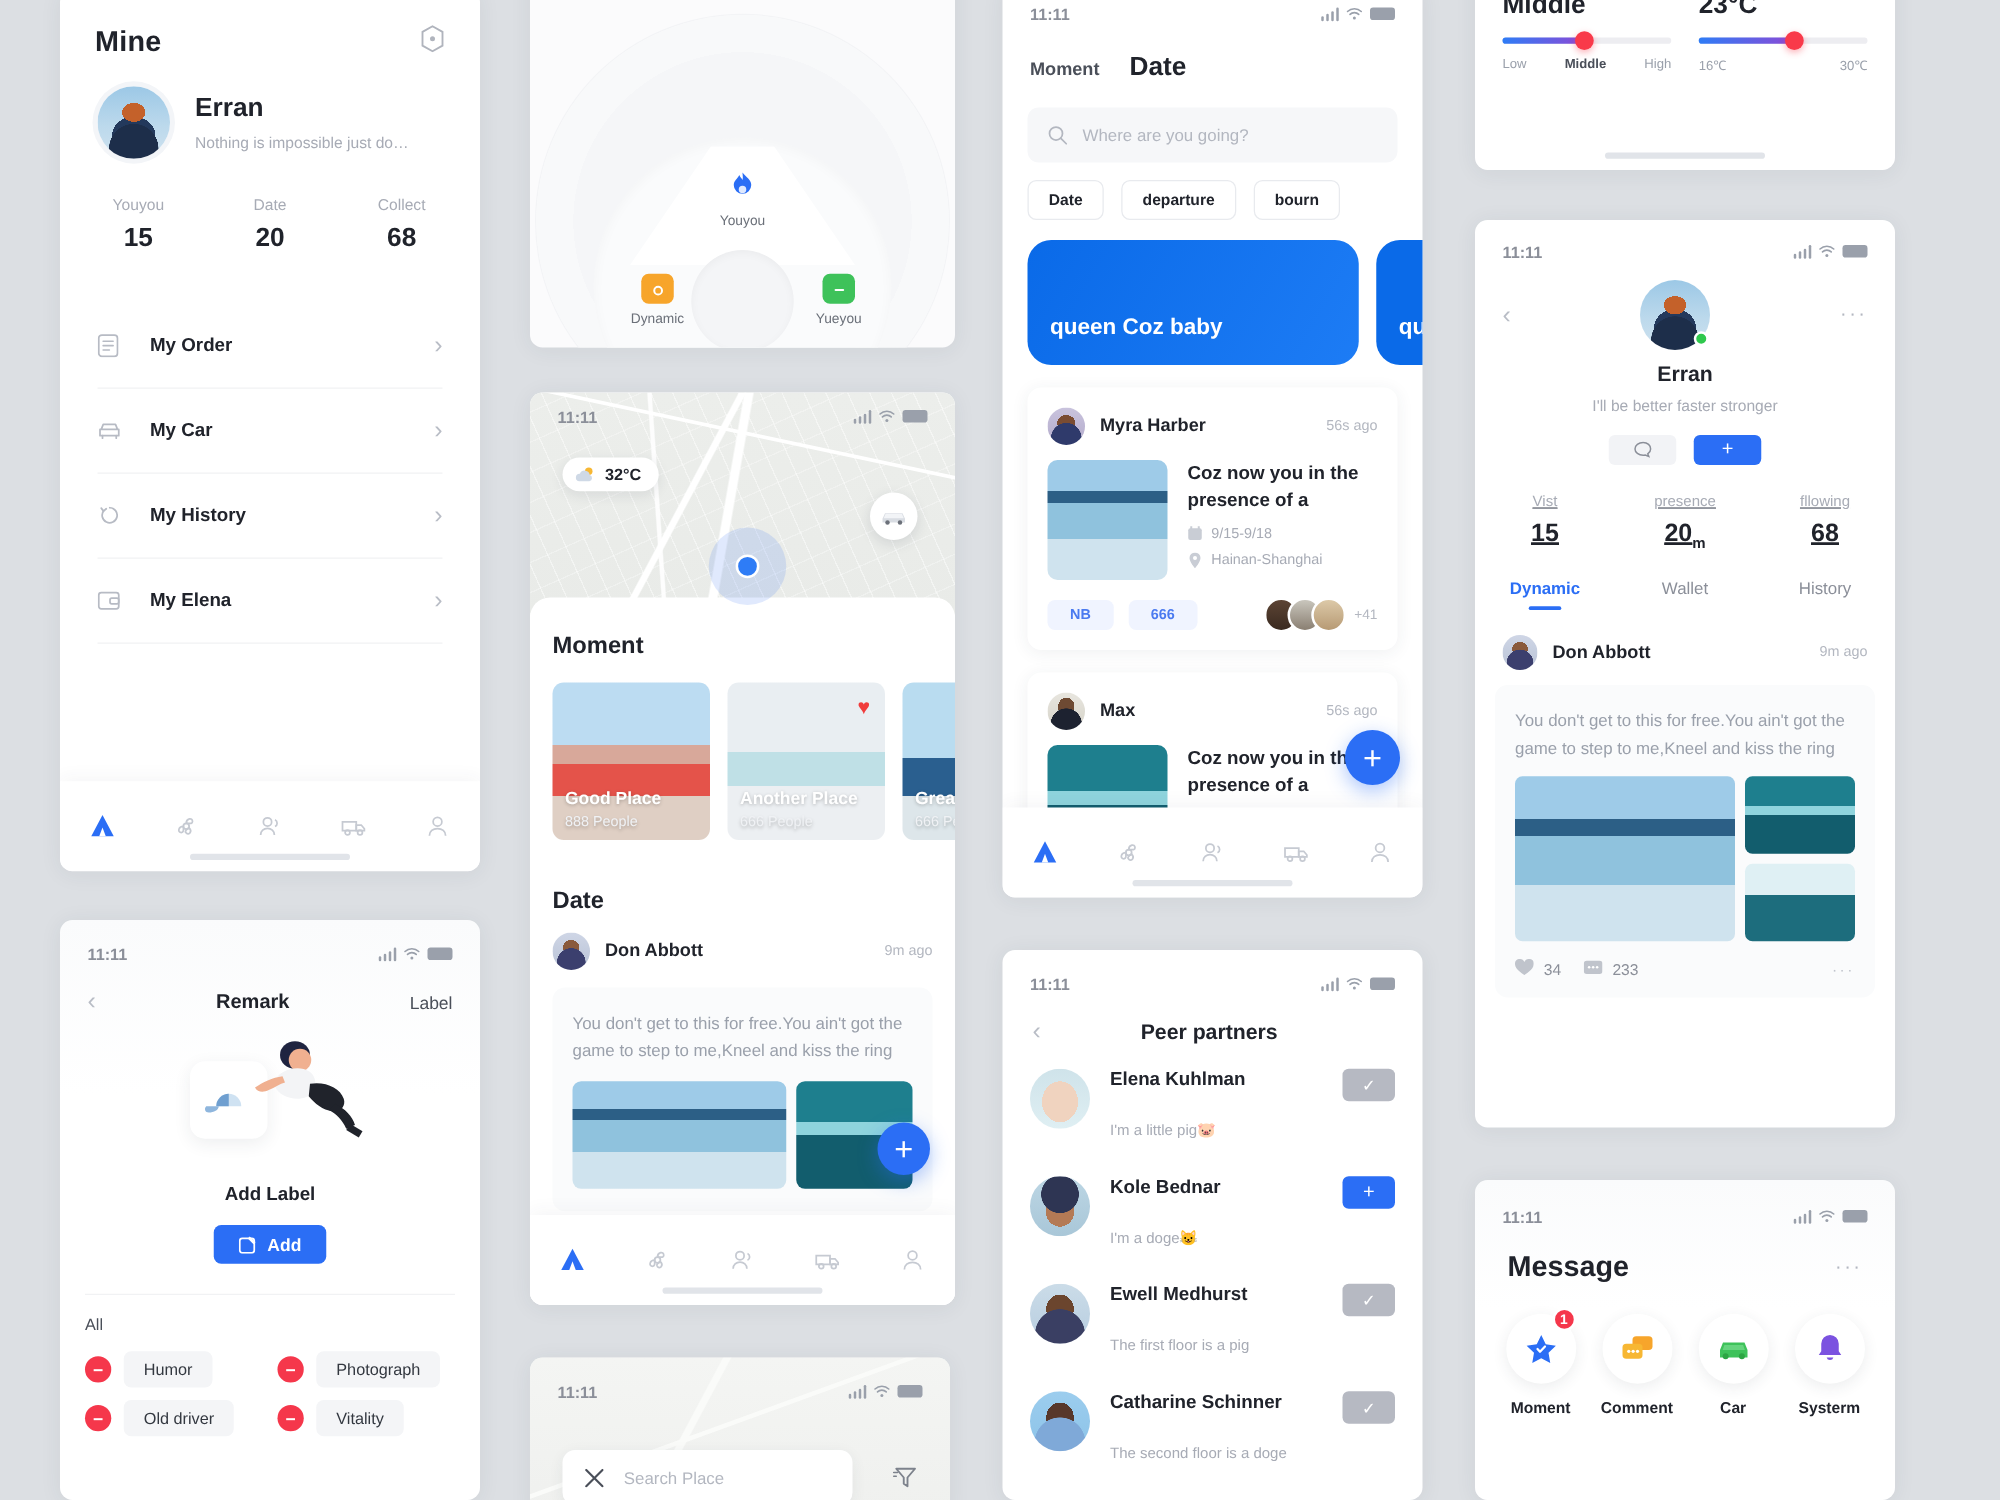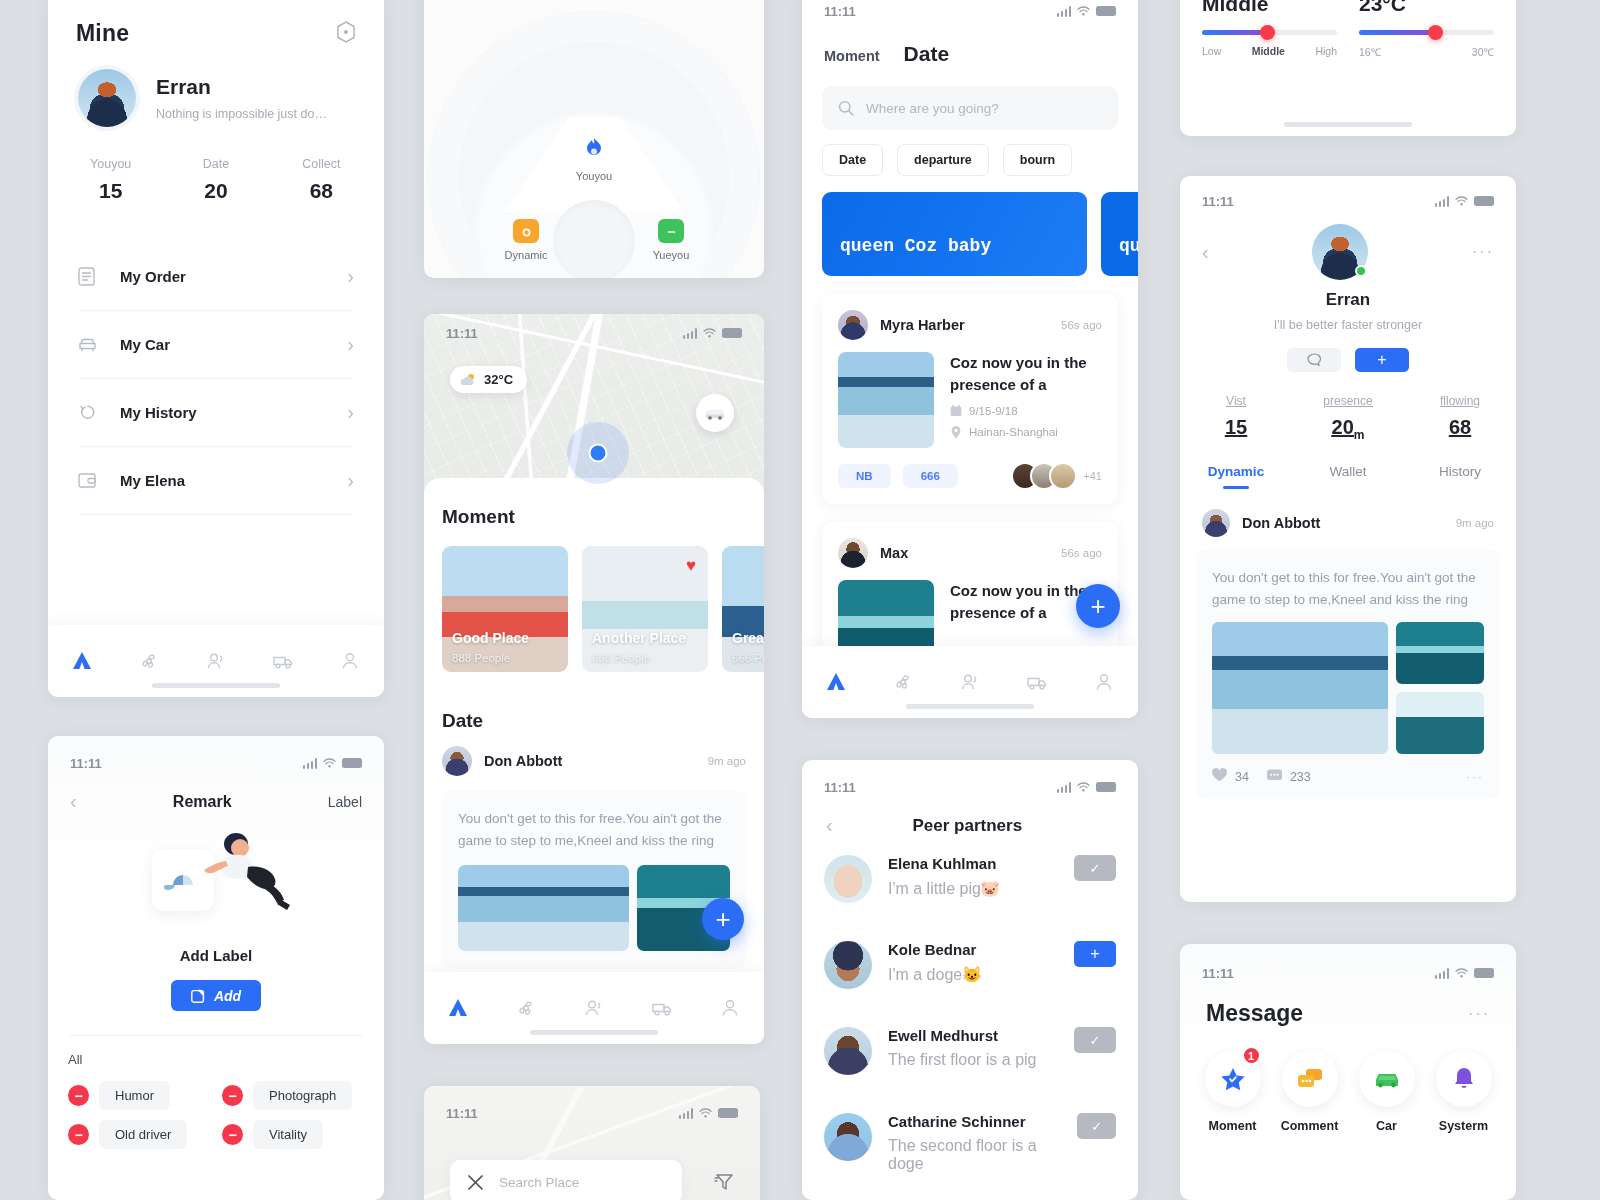--- a/index.html
+++ b/index.html
@@ -158,23 +158,23 @@
   .seg { display:flex; align-items:baseline; gap:24px; padding:18px 0 0 22px; }
   .seg .off { font-size:14.5px; color:#4a4f59; font-weight:600; }
   .seg .on { font-size:21px; font-weight:700; }
   .searchbar { margin:20px 20px 0; height:44px; background:#f6f7f9; border-radius:9px;
     display:flex; align-items:center; gap:12px; padding:0 16px;
     font-size:13.5px; color:#b3b7c0; }
   .chips { display:flex; gap:14px; padding:14px 0 0 20px; }
   .chip { border:1px solid #e8eaee; border-radius:7px; padding:8px 16px;
     font-size:12.5px; font-weight:600; background:#fff; }
   .banners { display:flex; gap:14px; padding:16px 0 0 20px; }
-  .banner { width:265px; height:84px; border-radius:9px; position:relative; flex:none;
+  .banner { width:265px; height:100px; border-radius:19px; position:relative; flex:none;
     overflow:hidden;
-    background:linear-gradient(120deg,#0a6ae8,#1d7cf5);font-family:Liberation Mono, monospace;}
+    background:linear-gradient(120deg,#0a6ae8,#1d7cf5);}
   .banner .bt { position:absolute; left:18px; bottom:20px; color:#fff;
     font-size:18px; font-weight:700; }
   .banner.b2 { background:linear-gradient(135deg,#0a6ae8 0 54%, #f25c2a 54% 66%, #1272ef 66% 100%);}
   .fcard { margin:18px 20px 0; background:#fff; border-radius:11px; padding:16px 16px 14px;
     box-shadow:0 2px 14px rgba(40,50,70,.07); }
   .fhead { display:flex; align-items:center; gap:12px; }
   .fhead .nm { font-size:14.5px; font-weight:700; flex:1; }
   .fhead .ago { font-size:11.5px; color:#b3b7c0; }
   .fbody { display:flex; gap:16px; margin-top:12px; }
   .fthumb { width:96px; height:96px; border-radius:8px; flex:none; }
@@ -234,37 +234,37 @@
   .pfeed-h .ago{font-size:11.5px;color:#b3b7c0;}
   .pbox { margin:12px 16px 0; background:#fafbfc; border-radius:10px; padding:18px 16px 14px;}
   .pimgs { display:flex; gap:8px; margin-top:12px; }
   .pstat { display:flex; align-items:center; gap:8px; margin-top:14px; font-size:12.5px;
     color:#8b8f99; }
 
   
   #peer { left:802px; top:760px; width:336px; height:440px; border-radius:10px; }
   .prow { display:flex; align-items:flex-start; gap:16px; padding:0 22px; height:86px; }
   .prow .nm { font-size:15px; font-weight:600; }
-  .prow .bio { font-size:16px; color:#a7abb5; margin-top:7px; }
+  .prow .bio { font-size:12px; color:#a7abb5; margin-top:25px; }
   .actbtn { margin-left:auto; width:42px; height:26px; border-radius:5px;
     display:flex; align-items:center; justify-content:center; color:#fff; font-size:13px;}
   .actbtn.done { background:#b6b9c2; }
   .actbtn.add { background:#2b6ef5; font-size:16px; font-weight:300;}
 
   
   #remark { left:48px; top:736px; width:336px; height:464px; border-radius:10px;
     background:linear-gradient(#fafbfc,#ffffff 30%); }
   .rnav { display:flex; align-items:center; padding:14px 22px 0; }
   .rnav .t { flex:1; text-align:center; font-size:16px; font-weight:700; }
   .rnav .d { font-size:14px; color:#4a4f59; }
   .illus { position:relative; height:110px; margin-top:18px; }
   .addlabel { text-align:center; font-size:15px; font-weight:700; margin-top:6px; }
   .addbtn { margin:16px auto 0; width:90px; height:31px; border-radius:6px;
     background:#2b6ef5; color:#fff; display:flex; align-items:center;
-    justify-content:center; gap:8px; font-size:14px; font-weight:700;font-style:italic;}
+    justify-content:center; gap:8px; font-size:14px; font-weight:700;}
   .rdiv { margin:24px 20px 0; border-top:1px solid #f1f2f4; }
   .allt { font-size:13px; color:#4a4f59; padding:16px 0 0 20px; }
   .tagrow { display:flex; gap:14px; padding:14px 0 0 20px; }
   .tagitem { display:flex; align-items:center; gap:10px; width:140px; }
   .minus { width:21px;height:21px;border-radius:50%;background:#f5374b;color:#fff;
     display:flex;align-items:center;justify-content:center;font-size:14px;
     font-weight:700;flex:none;}
   .tagpill { background:#f4f5f7; border-radius:6px; padding:7px 16px; font-size:13px;
     color:#333840; }
 

